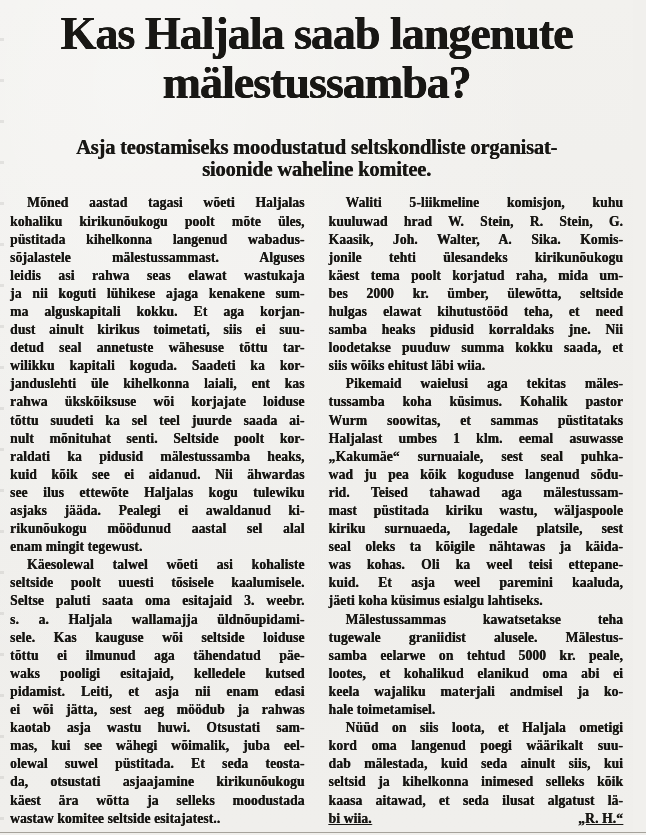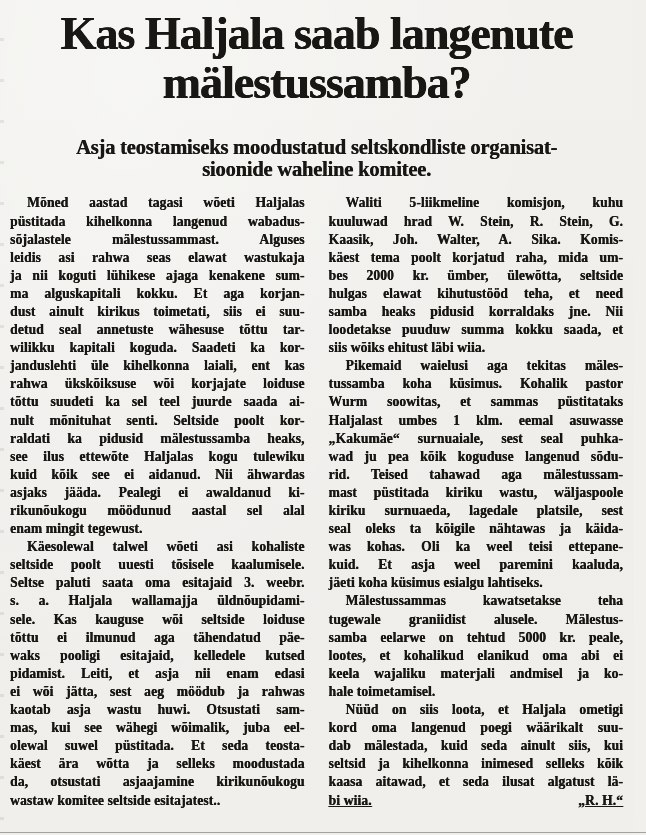--- a/index.html
+++ b/index.html
@@ -91,62 +91,64 @@
 
   <div class="subtitle">
     <div>Asja teostamiseks moodustatud seltskondliste organisat-</div>
     <div>sioonide waheline komitee.</div>
   </div>
 
   <div class="cols">
     <div class="col">
         <div class="para">
           <div class="line first">Mõned aastad tagasi wõeti Haljalas</div>
+          <div class="line">kohaliku kirikunõukogu poolt mõte üles,</div>
           <div class="line">püstitada kihelkonna langenud wabadus-</div>
           <div class="line">sõjalastele mälestussammast.  Alguses</div>
           <div class="line">leidis asi rahwa seas elawat wastukaja</div>
           <div class="line">ja nii koguti lühikese ajaga kenakene sum-</div>
           <div class="line">ma alguskapitali kokku.  Et aga korjan-</div>
           <div class="line">dust ainult kirikus toimetati, siis ei suu-</div>
           <div class="line">detud seal annetuste wähesuse tõttu tar-</div>
           <div class="line">wilikku kapitali koguda.  Saadeti ka kor-</div>
           <div class="line">janduslehti üle kihelkonna laiali, ent kas</div>
           <div class="line">rahwa ükskõiksuse wõi korjajate loiduse</div>
           <div class="line">tõttu suudeti ka sel teel juurde saada ai-</div>
           <div class="line">nult mõnituhat senti.  Seltside poolt kor-</div>
           <div class="line">raldati ka pidusid mälestussamba heaks,</div>
+          <div class="line">kuid kõik see ei aidanud.  Nii ähwardas</div>
           <div class="line">see ilus ettewõte Haljalas kogu tulewiku</div>
-          <div class="line">kuid kõik see ei aidanud.  Nii ähwardas</div>
           <div class="line">asjaks jääda.  Pealegi ei awaldanud ki-</div>
           <div class="line">rikunõukogu möödunud aastal sel  alal</div>
           <div class="line plast">enam mingit tegewust.</div>
         </div>
         <div class="para">
           <div class="line first">Käesolewal talwel wõeti asi kohaliste</div>
           <div class="line">seltside poolt uuesti tõsisele kaalumisele.</div>
           <div class="line">Seltse paluti saata oma esitajaid 3. weebr.</div>
           <div class="line">s. a. Haljala wallamajja üldnõupidami-</div>
           <div class="line">sele.  Kas kauguse wõi seltside loiduse</div>
           <div class="line">tõttu ei ilmunud aga tähendatud päe-</div>
           <div class="line">waks pooligi esitajaid, kelledele kutsed</div>
           <div class="line">pidamist.  Leiti, et asja nii enam edasi</div>
           <div class="line">ei wõi jätta, sest aeg möödub ja rahwas</div>
           <div class="line">kaotab asja wastu huwi.  Otsustati sam-</div>
           <div class="line">mas, kui see wähegi wõimalik, juba eel-</div>
           <div class="line">olewal suwel püstitada.  Et seda teosta-</div>
+          <div class="line">da, otsustati asjaajamine kirikunõukogu</div>
           <div class="line">käest ära wõtta ja selleks  moodustada</div>
-          <div class="line">da, otsustati asjaajamine kirikunõukogu</div>
           <div class="line plast">wastaw komitee seltside esitajatest..</div>
         </div>
       </div>
     <div class="col">
         <div class="para">
           <div class="line first">Waliti 5-liikmeline komisjon,  kuhu</div>
           <div class="line">kuuluwad hrad W. Stein, R. Stein, G.</div>
           <div class="line">Kaasik, Joh. Walter, A. Sika.  Komis-</div>
+          <div class="line">jonile tehti ülesandeks kirikunõukogu</div>
           <div class="line">käest tema poolt korjatud raha, mida um-</div>
           <div class="line">bes 2000 kr. ümber,  ülewõtta,  seltside</div>
           <div class="line">hulgas elawat kihutustööd teha, et need</div>
           <div class="line">samba heaks pidusid korraldaks jne.  Nii</div>
           <div class="line">loodetakse puuduw summa kokku saada, et</div>
           <div class="line plast">siis wõiks ehitust läbi wiia.</div>
         </div>
         <div class="para">
           <div class="line first">Pikemaid waielusi aga tekitas mäles-</div>
           <div class="line">tussamba koha küsimus.  Kohalik pastor</div>

